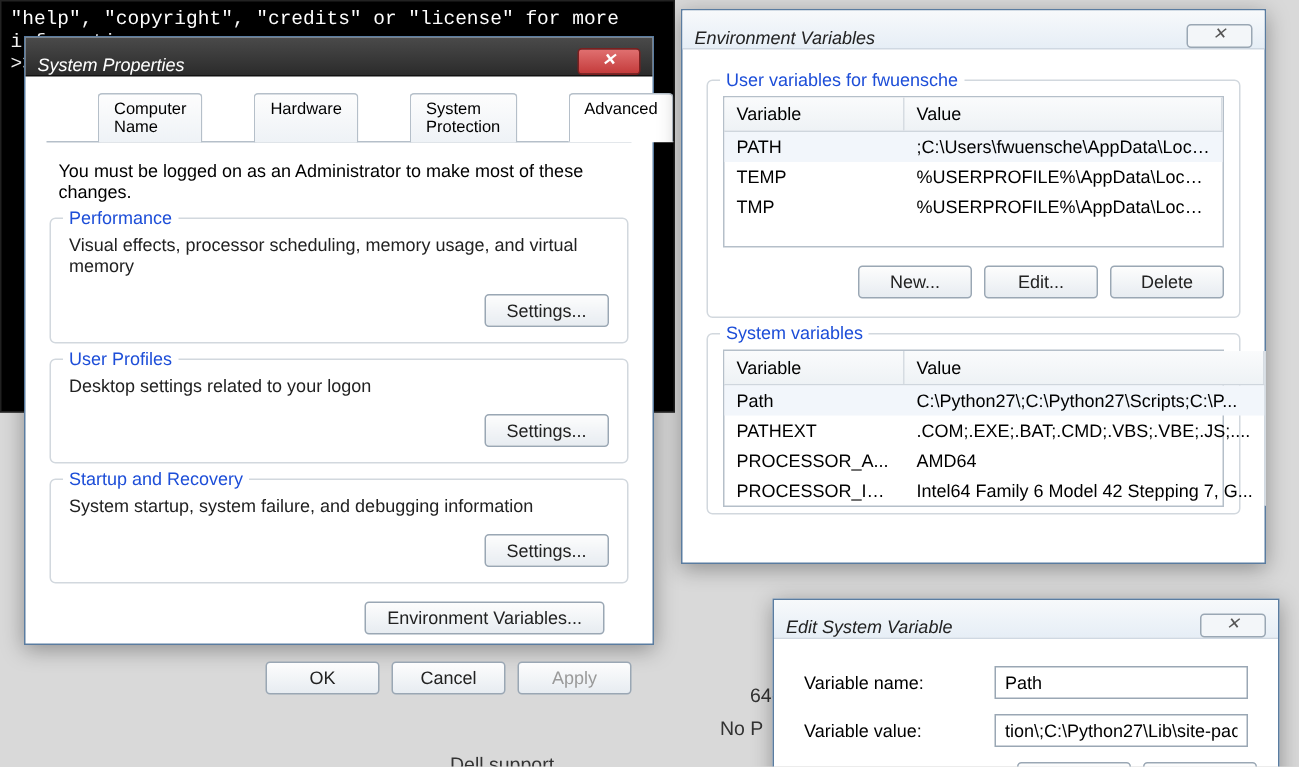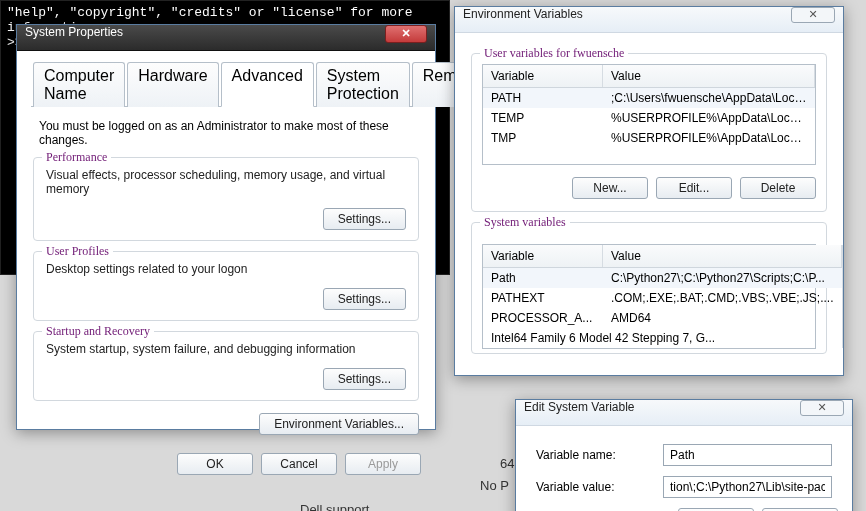--- a/index.html
+++ b/index.html
@@ -25,28 +25,29 @@
     border: 1px solid #222;
   }
   .win {
     position: absolute;
     background: #fff;
     border: 1px solid #5a7ca0;
     box-shadow: 0 3px 14px rgba(0,0,0,0.35);
   }
   .titlebar {
     display: flex;
-    align-items: flex-start;
+    align-items: flex-end;
     justify-content: space-between;
     height: 26px;
     padding: 0 8px;
     background: linear-gradient(#f7f9fb,#e6eef6);
     border-bottom: 1px solid #cfd8e2;
     font-size: 12px;
     color: #222;
+    font-style: italic;
   }
   .titlebar.dark {
     background: linear-gradient(#4a4a4a,#2b2b2b);
     color: #fff;
     border-bottom: 1px solid #111;
   }
   .close-x {
     width: 42px; height: 18px;
     background: linear-gradient(#e07070,#c43b3b);
     border: 1px solid #7a1f1f;
@@ -75,46 +76,46 @@
     border-bottom:1px solid #b5bfc9;
     gap:2px;
     padding-left:2px;
   }
   .tab {
     padding:4px 10px 4px 10px;
     border:1px solid #b5bfc9;
     border-bottom:none;
     background:linear-gradient(#fdfdfd,#eef2f6);
     border-radius:3px 3px 0 0;
-    font-size:16px;
+    font-size:11px;
     cursor:pointer;
     position:relative;
     top:1px;
+    margin-left:32px;
   }
   .tab.active {
     background:#fff;
     border-bottom:1px solid #fff;
     font-weight:normal;
   }
   .caption { margin:12px 4px 10px 8px; font-size:12px; }
   .groupbox {
     border:1px solid #d2d8de;
     border-radius:4px;
     margin:6px 2px 10px 2px;
     padding:10px 12px 10px 12px;
     position:relative;
   }
   .groupbox .gtitle {
     position:absolute;
     top:-8px; left:8px;
     background:#fff;
     padding:0 4px;
     font-size:12px;
-    color:#701a75;
-    font-family:Liberation Serif, serif;
+    color:#1d4ed8;
   }
   .gdesc { font-size:12px; color:#222; }
   .btnrow-right { display:flex; justify-content:flex-end; gap:8px; margin-top:12px; }
   .btn {
     min-width:76px;
     padding:3px 14px;
     background:linear-gradient(#fdfdfd,#e7ecf1);
     border:1px solid #9aa7b4;
     border-radius:3px;
     font-size:12px;
@@ -190,22 +191,22 @@
 
 <div class="win" style="left:16px; top:24px; width:420px; height:406px;">
   <div class="titlebar dark">
     <span>System Properties</span>
     <div class="close-x">✕</div>
   </div>
   <div class="content">
     <div class="tabs">
       <div class="tab">Computer Name</div>
       <div class="tab">Hardware</div>
+      <div class="tab">System Protection</div>
       <div class="tab active">Advanced</div>
-      <div class="tab">System Protection</div>
       <div class="tab">Remote</div>
     </div>
 
     <div class="caption">You must be logged on as an Administrator to make most of these changes.</div>
 
     <div class="groupbox">
       <div class="gtitle">Performance</div>
       <div class="gdesc">Visual effects, processor scheduling, memory usage, and virtual memory</div>
       <div class="btnrow-right">
         <button class="btn">Settings...</button>
@@ -221,21 +222,21 @@
     </div>
 
     <div class="groupbox">
       <div class="gtitle">Startup and Recovery</div>
       <div class="gdesc">System startup, system failure, and debugging information</div>
       <div class="btnrow-right">
         <button class="btn">Settings...</button>
       </div>
     </div>
 
-    <div class="btnrow-right" style="margin-right:2px;">
+    <div class="btnrow-right" style="margin-right:18px;">
       <button class="btn" style="min-width:150px;">Environment Variables...</button>
     </div>
 
     <div class="btnrow-right" style="margin-top:18px; gap:8px;">
       <button class="btn">OK</button>
       <button class="btn">Cancel</button>
       <button class="btn disabled">Apply</button>
     </div>
   </div>
 </div>
@@ -271,41 +272,42 @@
             <div class="col-val"></div>
           </div>
       </div>
       <div class="btnrow-right">
         <button class="btn">New...</button>
         <button class="btn">Edit...</button>
         <button class="btn">Delete</button>
       </div>
     </div>
 
-    <div class="groupbox" style="padding:21px 10px 4px 10px;">
+    <div class="groupbox" style="padding:10px 10px 4px 10px;">
       <div class="gtitle">System variables</div>
       <div class="listview" style="display:flex;">
         <div style="flex:1;">
           <div class="hdr">
             <div class="col-name">Variable</div>
             <div class="col-val">Value</div>
           </div>
           <div class="row sel">
             <div class="col-name">Path</div>
             <div class="col-val">C:\Python27\;C:\Python27\Scripts;C:\P...</div>
           </div>
           <div class="row">
             <div class="col-name">PATHEXT</div>
             <div class="col-val">.COM;.EXE;.BAT;.CMD;.VBS;.VBE;.JS;....</div>
           </div>
           <div class="row">
             <div class="col-name">PROCESSOR_A...</div>
             <div class="col-val">AMD64</div>
           </div>
           <div class="row">
+            <div class="col-name">PROCESSOR_ID...</div>
             <div class="col-val">Intel64 Family 6 Model 42 Stepping 7, G...</div>
           </div>
         </div>
         <div class="scrollhint"></div>
       </div>
     </div>
 
   </div>
 </div>
 

